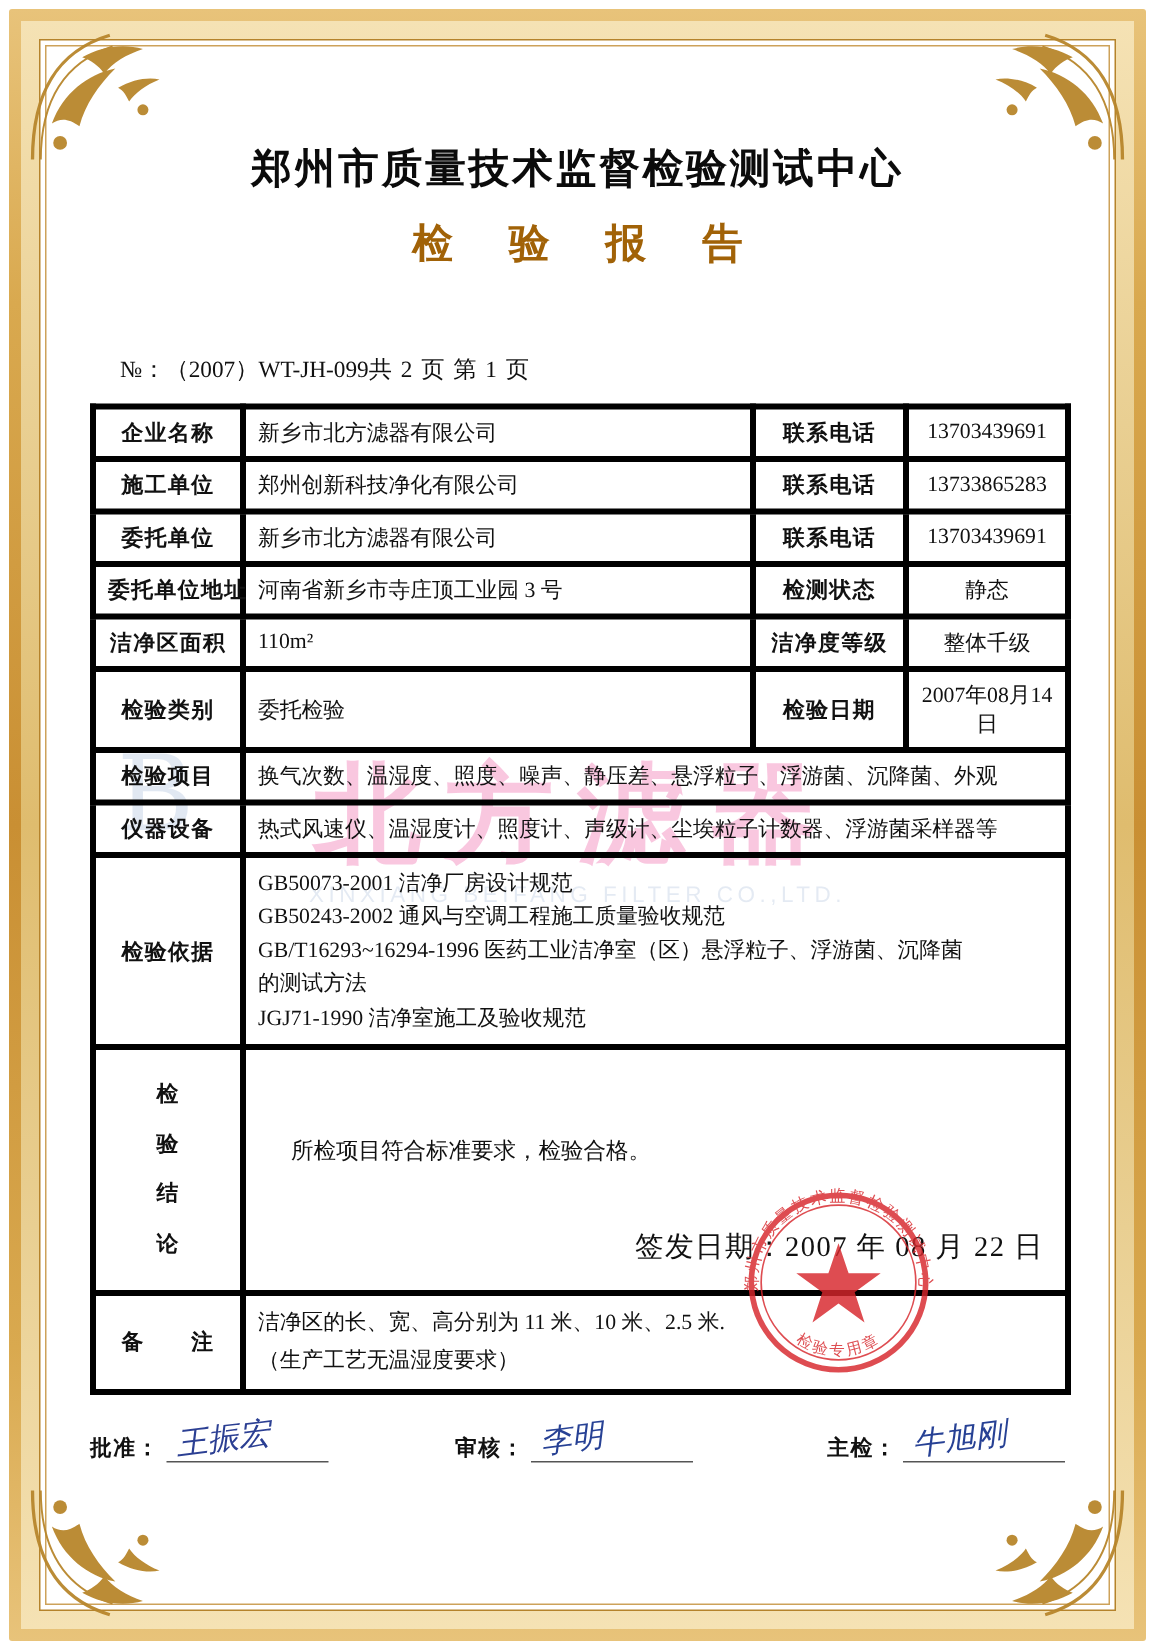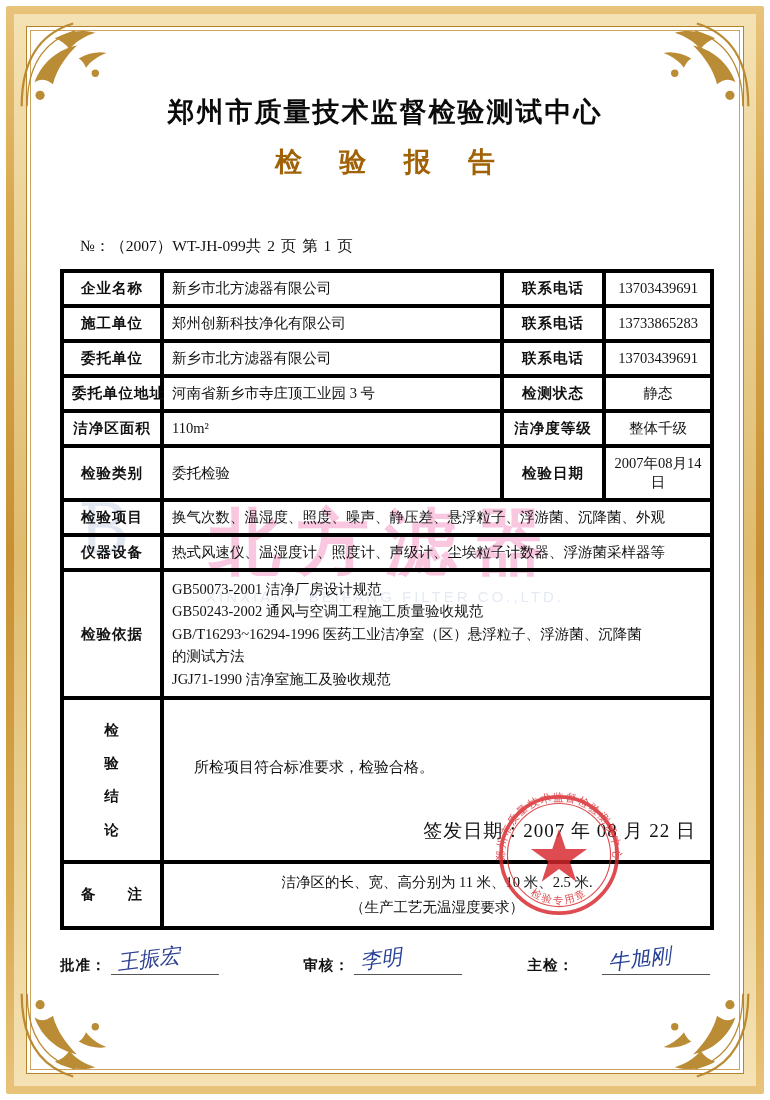--- a/index.html
+++ b/index.html
@@ -149,21 +149,21 @@
     font-size: 15px;
   }
   .sign-date {
     position: absolute;
     right: 14px;
     bottom: 16px;
     font-size: 19px;
     letter-spacing: 1px;
   }
 
-  .note-cell { line-height: 1.7; padding: 8px 0 8px 14px; text-align: center; }
+  .note-cell { line-height: 1.7; padding: 8px 0 8px 14px; }
 
   
   .sig-row {
     width: 650px;
     display: flex;
     margin-top: 14px;
     font-size: 14.5px;
     color: #111;
     position: relative;
     z-index: 6;
@@ -172,21 +172,21 @@
   .sig-item .lbl-s { font-weight: bold; letter-spacing: 1px; white-space: nowrap; }
   .sig-line {
     width: 108px;
     border-bottom: 1px solid #555;
     height: 30px;
     position: relative;
     margin-left: 4px;
   }
   .sig-1 { width: 215px; }
   .sig-2 { width: 215px; justify-content: center;}
-  .sig-3 { flex: 1; justify-content: flex-end; gap: 24px; }
+  .sig-3 { flex: 1; justify-content: flex-end; }
 
   .handwrite {
     position: absolute;
     left: 6px;
     bottom: 1px;
     font-family: "DejaVu Serif", serif;
     font-style: italic;
     color: #1a2f8a;
     font-size: 21px;
     transform: rotate(-7deg);

